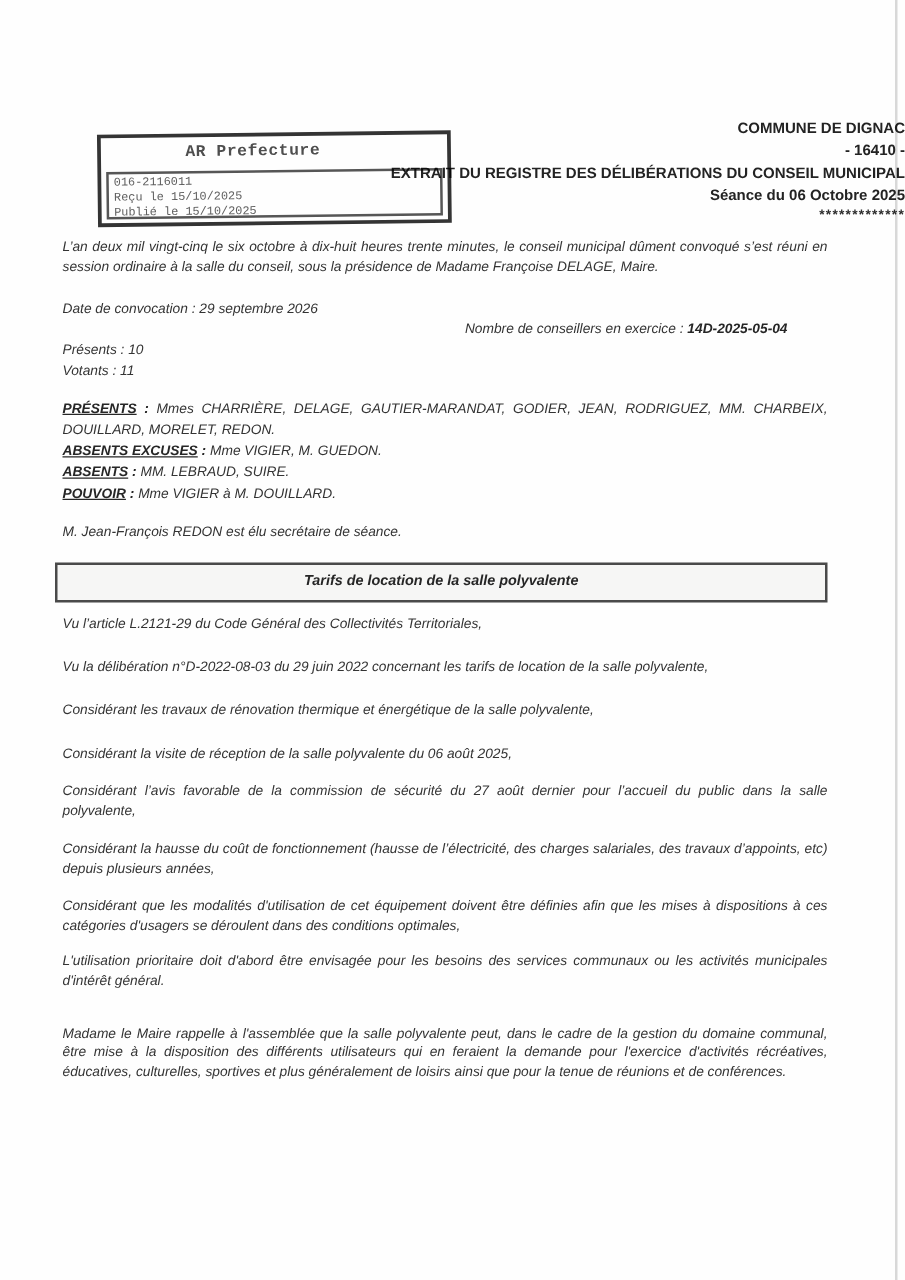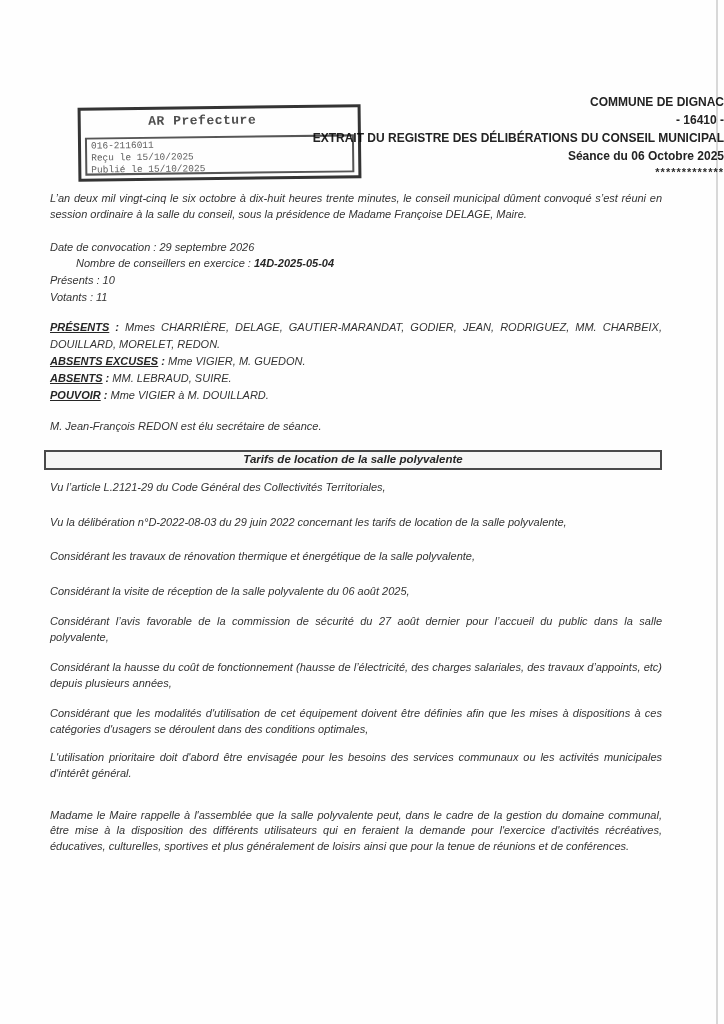--- a/index.html
+++ b/index.html
@@ -55,30 +55,30 @@
   
   .content {
     position: relative; z-index: 1;
     margin: 12px 62px 0 50px; 
     font-size: 11px; line-height: 15.9px;
     color: #333333;
     font-style: italic;
   }
   .p { text-align: justify; }
   .meta { margin-top: 16px; line-height: 16.6px; }
-  .meta-row { display: flex; justify-content: flex-start; margin-left: 26px; }
+  .meta-row { display: flex; justify-content: flex-end; }
   .ref { font-weight: bold; color: #262626; margin-right: 32px; }
   .b { font-weight: bold; color: #262626; }
   .attendance { margin-top: 14px; line-height: 16.9px; }
   .att-label { font-weight: bold; text-decoration: underline; color: #262626; text-align: right; }
   .att-sep { font-weight: bold; color: #262626; }
   .secretary { margin-top: 15px; }
   .subject-box {
     margin: 15px 0 0 -6px;
-    width: 618px; height: 20px;
+    width: 618px; height: 32px;
     border: 2px solid #4a4a4a;
     background: #f6f6f5;
     display: flex; align-items: center; justify-content: center;
     font-weight: bold; font-size: 11.5px; color: #262626;
   }
   .mt10 { margin-top: 10px; }
   .mt19 { margin-top: 19px; }
   .mt14 { margin-top: 14px; }
   .mt26 { margin-top: 26px; }
   .mt12 { margin-top: 12px; }

